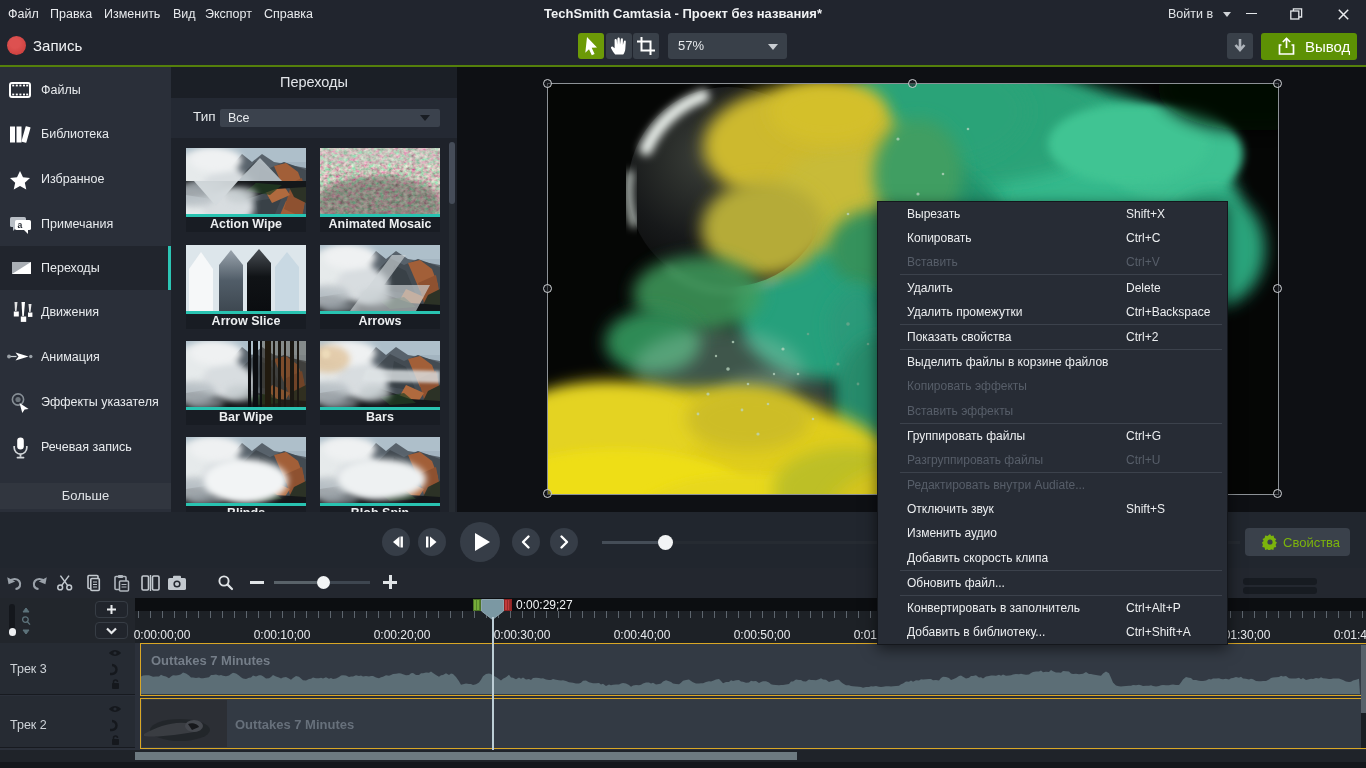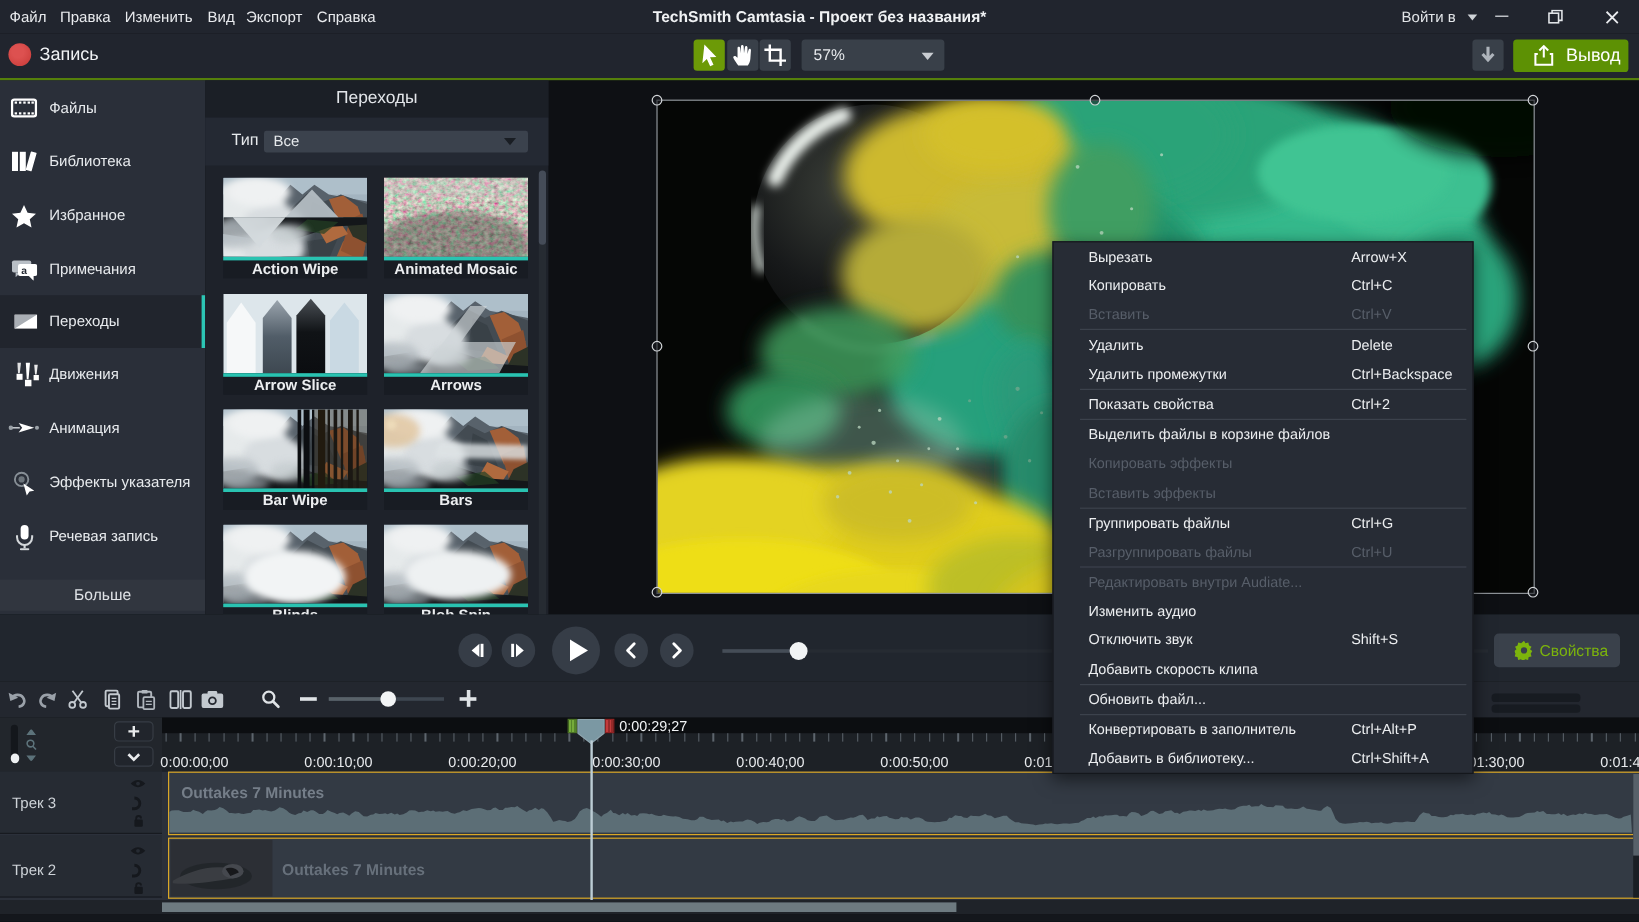--- a/index.html
+++ b/index.html
@@ -677,38 +677,38 @@
   </div>
 </div>
 <div id="vscroll"></div>
 <div id="vscrollthumb"></div>
 <div id="hscrollrow"></div>
 <div id="hscrollthumb"></div>
 <div id="bottomstrip"></div>
 <div id="playheadline"></div>
 
 <div id="ctxmenu">
-  <div class="mi">Вырезать<span class="sc">Arrow+X</span></div>
+  <div class="mi">Вырезать<span class="sc">Shift+X</span></div>
   <div class="mi">Копировать<span class="sc">Ctrl+C</span></div>
   <div class="mi dis">Вставить<span class="sc">Ctrl+V</span></div>
   <div class="msep"></div>
   <div class="mi">Удалить<span class="sc">Delete</span></div>
   <div class="mi">Удалить промежутки<span class="sc">Ctrl+Backspace</span></div>
   <div class="msep"></div>
   <div class="mi">Показать свойства<span class="sc">Ctrl+2</span></div>
   <div class="msep"></div>
   <div class="mi">Выделить файлы в корзине файлов</div>
   <div class="mi dis">Копировать эффекты</div>
   <div class="mi dis">Вставить эффекты</div>
   <div class="msep"></div>
   <div class="mi">Группировать файлы<span class="sc">Ctrl+G</span></div>
   <div class="mi dis">Разгруппировать файлы<span class="sc">Ctrl+U</span></div>
   <div class="msep"></div>
   <div class="mi dis">Редактировать внутри Audiate...</div>
+  <div class="mi">Отключить звук<span class="sc">Shift+S</span></div>
   <div class="mi">Изменить аудио</div>
-  <div class="mi">Отключить звук<span class="sc">Shift+S</span></div>
   <div class="mi">Добавить скорость клипа</div>
   <div class="msep"></div>
   <div class="mi">Обновить файл...</div>
   <div class="msep"></div>
   <div class="mi">Конвертировать в заполнитель<span class="sc">Ctrl+Alt+P</span></div>
   <div class="mi">Добавить в библиотеку...<span class="sc">Ctrl+Shift+A</span></div>
 </div>
 
 </body></html>

